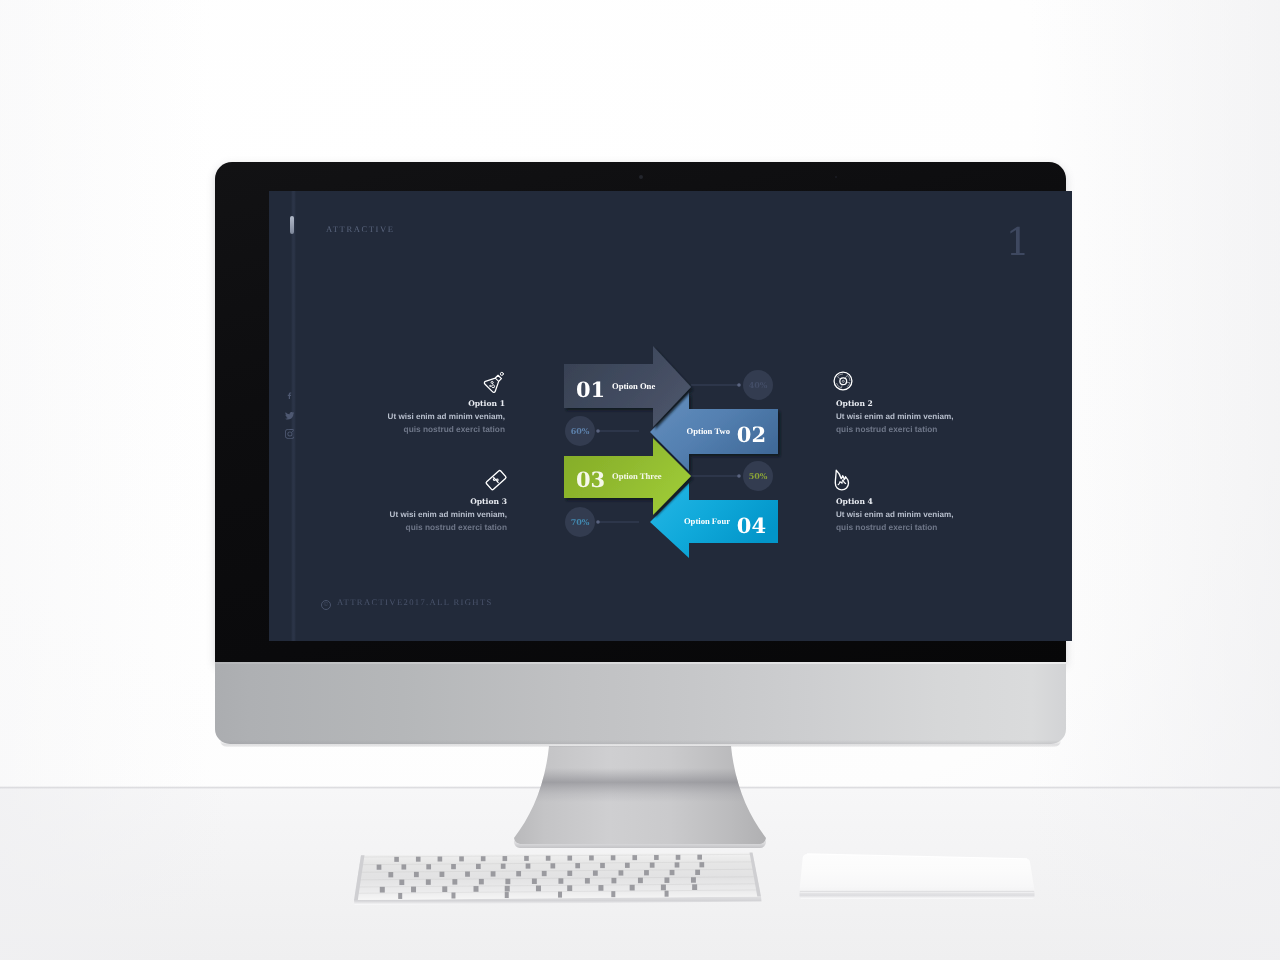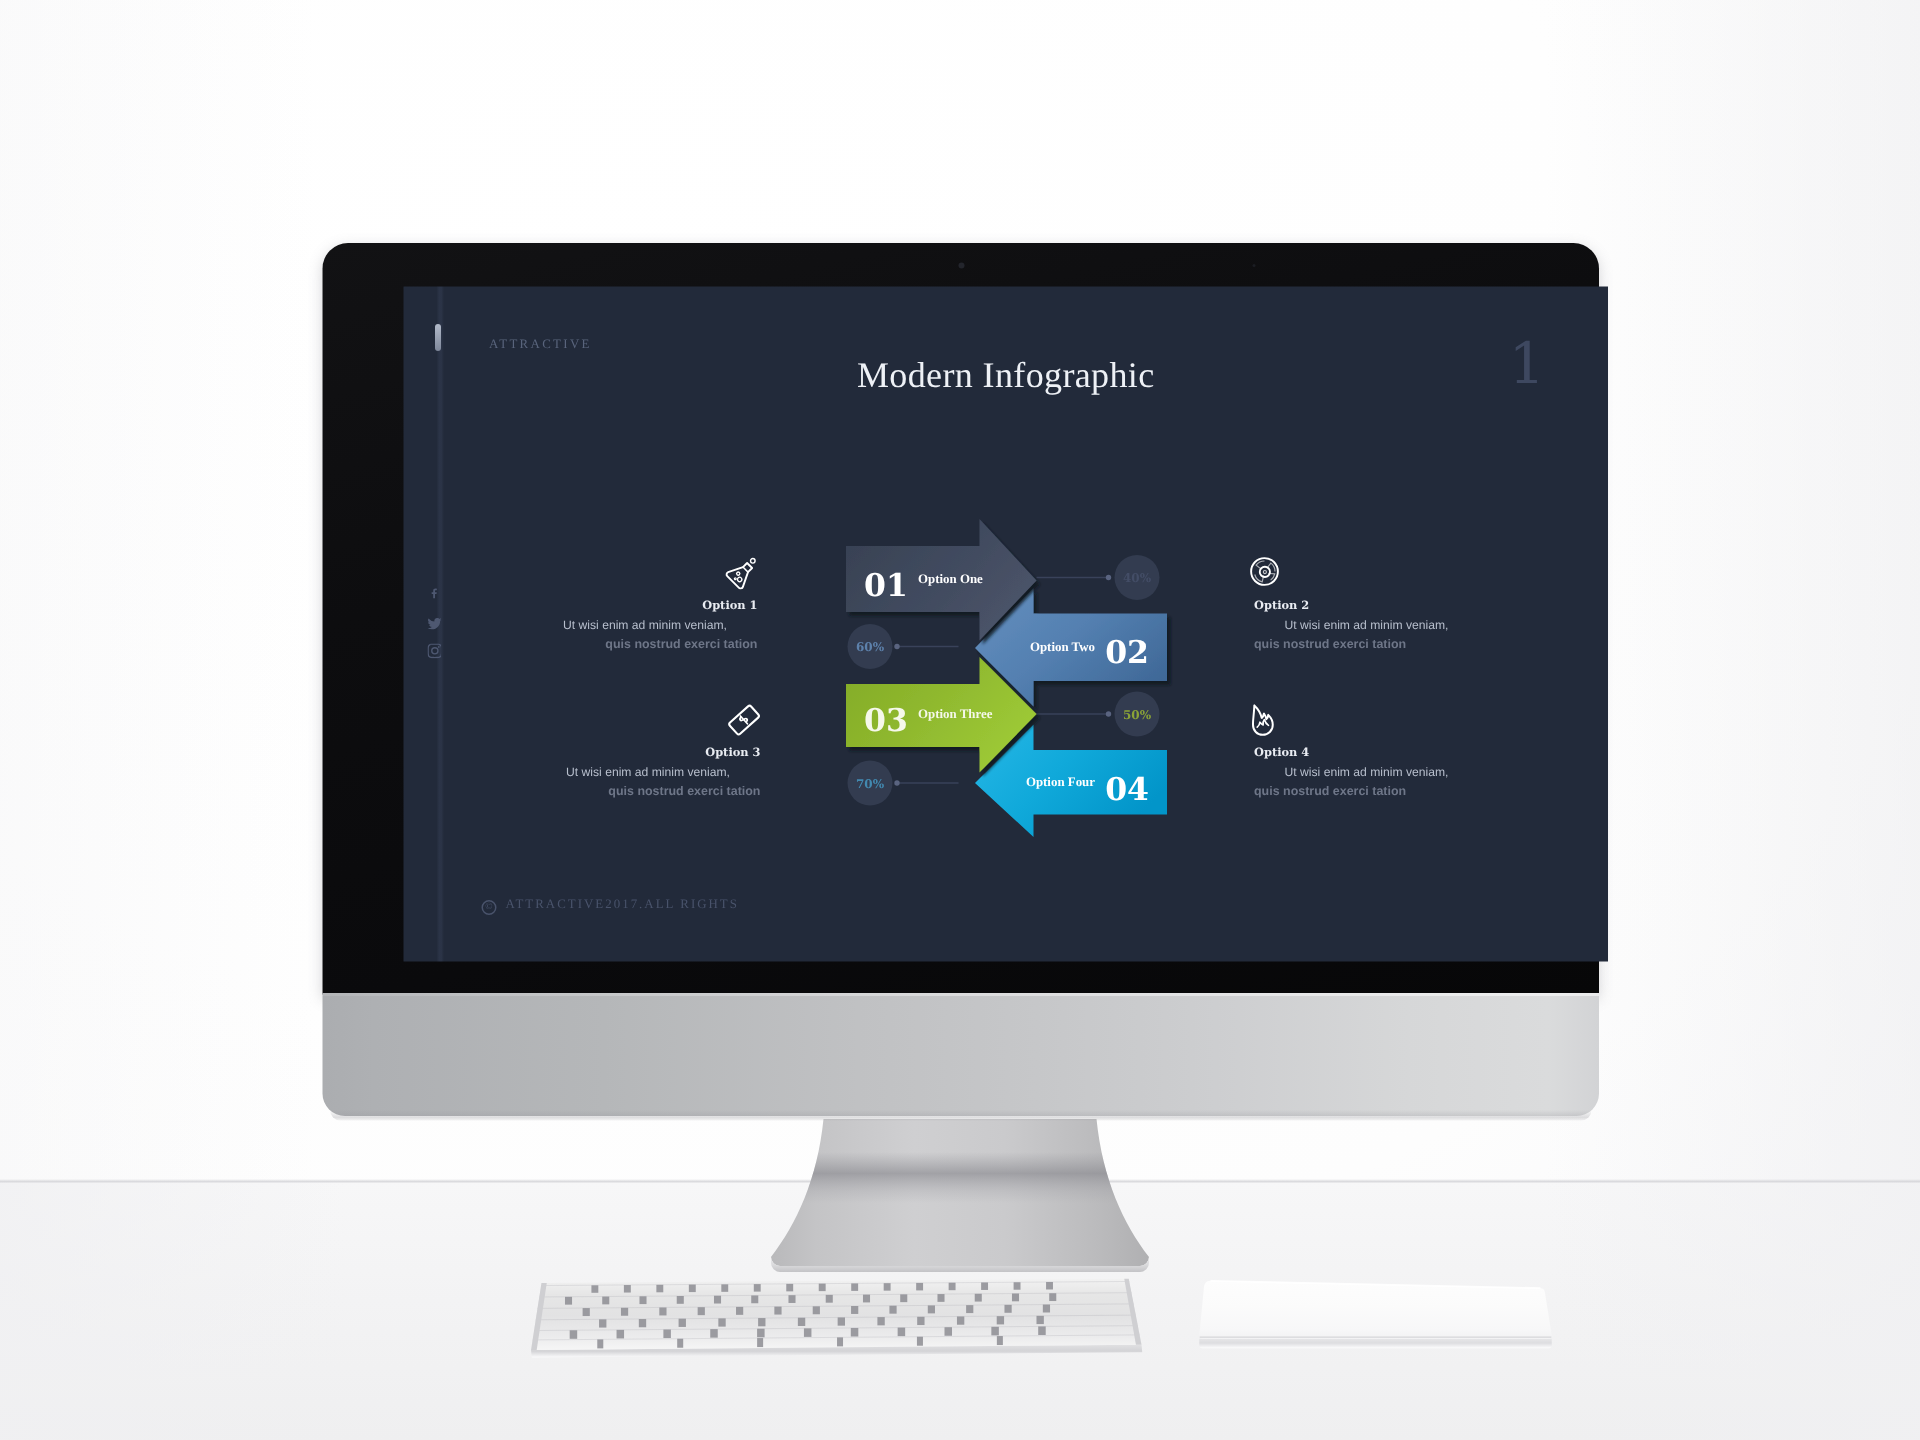--- a/index.html
+++ b/index.html
@@ -87,22 +87,22 @@
   .social svg{display:inline-block;fill:#4e5871;}
   .social .s-fb{margin-bottom:12.5px;}
   .social .s-tw{margin-bottom:9px;}
 
   
   .opt{position:absolute;width:150px;}
   .opt .ico{height:25px;line-height:0;}
   .opt .ico svg{display:inline-block;vertical-align:top;}
   .opt .ttl{font-family:"DejaVu Serif",serif;font-size:7.6px;font-weight:700;color:#e9ecf2;
             height:15px;line-height:15px;}
-  .opt .d1{font-family:"Liberation Sans",sans-serif;font-size:8.1px;font-weight:400;color:#b8bfcd;
-            height:12.2px;line-height:12.2px;white-space:nowrap;text-align:center;}
+  .opt .d1{font-family:"Liberation Sans",sans-serif;font-size:8.1px;font-weight:700;color:#b8bfcd;
+            height:12.2px;line-height:12.2px;white-space:nowrap;}
   .opt .d2{font-family:"Liberation Sans",sans-serif;font-size:8.3px;font-weight:700;color:#6e7688;
             height:12.2px;line-height:12.2px;white-space:nowrap;}
   .opt.left{text-align:right;right:auto;}
   .opt.right{text-align:left;}
 
   
   .arrows{position:absolute;left:0;top:0;width:803px;height:450px;}
   .anum{font-family:"DejaVu Serif",serif;font-size:21px;font-weight:700;fill:#fff;}
   .anum-r{text-anchor:end;}
   .alab{font-family:"Liberation Serif",serif;font-size:8.6px;font-weight:700;fill:#fff;}
@@ -162,21 +162,20 @@
     <div class="chin-hl"></div>
     <div class="chin-shadow"></div>
 
     <div class="screen">
       <div class="slide">
 
         <div class="vline"></div>
         <div class="accent-bar"></div>
         <div class="brand">ATTRACTIVE</div>
         <div class="pagenum">1</div>
-        <div class="title">Modern Infographic</div>
 
         <div class="social">
           <a class="soc s-fb">
             <svg width="4.6" height="7.4" viewBox="0 0 9 13">
                 <path d="M5.9 13V7.1h2l.3-2.3h-2.3V3.3c0-.66.19-1.11 1.14-1.11H8.3V.1C8.09.07 7.36 0 6.5 0 4.72 0 3.5 1.09 3.5 3.08V4.8H1.5v2.3h2V13z"></path>
               </svg>
           </a>
           <a class="soc s-tw">
             <svg width="9.4" height="7.9" viewBox="0 0 13 11">
                 <path d="M13 1.3a5.3 5.3 0 0 1-1.53.42A2.67 2.67 0 0 0 12.64.2a5.33 5.33 0 0 1-1.69.65A2.66 2.66 0 0 0 6.4 3.27 7.56 7.56 0 0 1 .9.49 2.66 2.66 0 0 0 1.73 4.04 2.64 2.64 0 0 1 .52 3.71v.03a2.66 2.66 0 0 0 2.14 2.61 2.67 2.67 0 0 1-1.2.05 2.66 2.66 0 0 0 2.49 1.85A5.34 5.34 0 0 1 0 9.35a7.54 7.54 0 0 0 4.09 1.2c4.9 0 7.59-4.06 7.59-7.59l-.01-.35A5.43 5.43 0 0 0 13 1.3z"></path>

